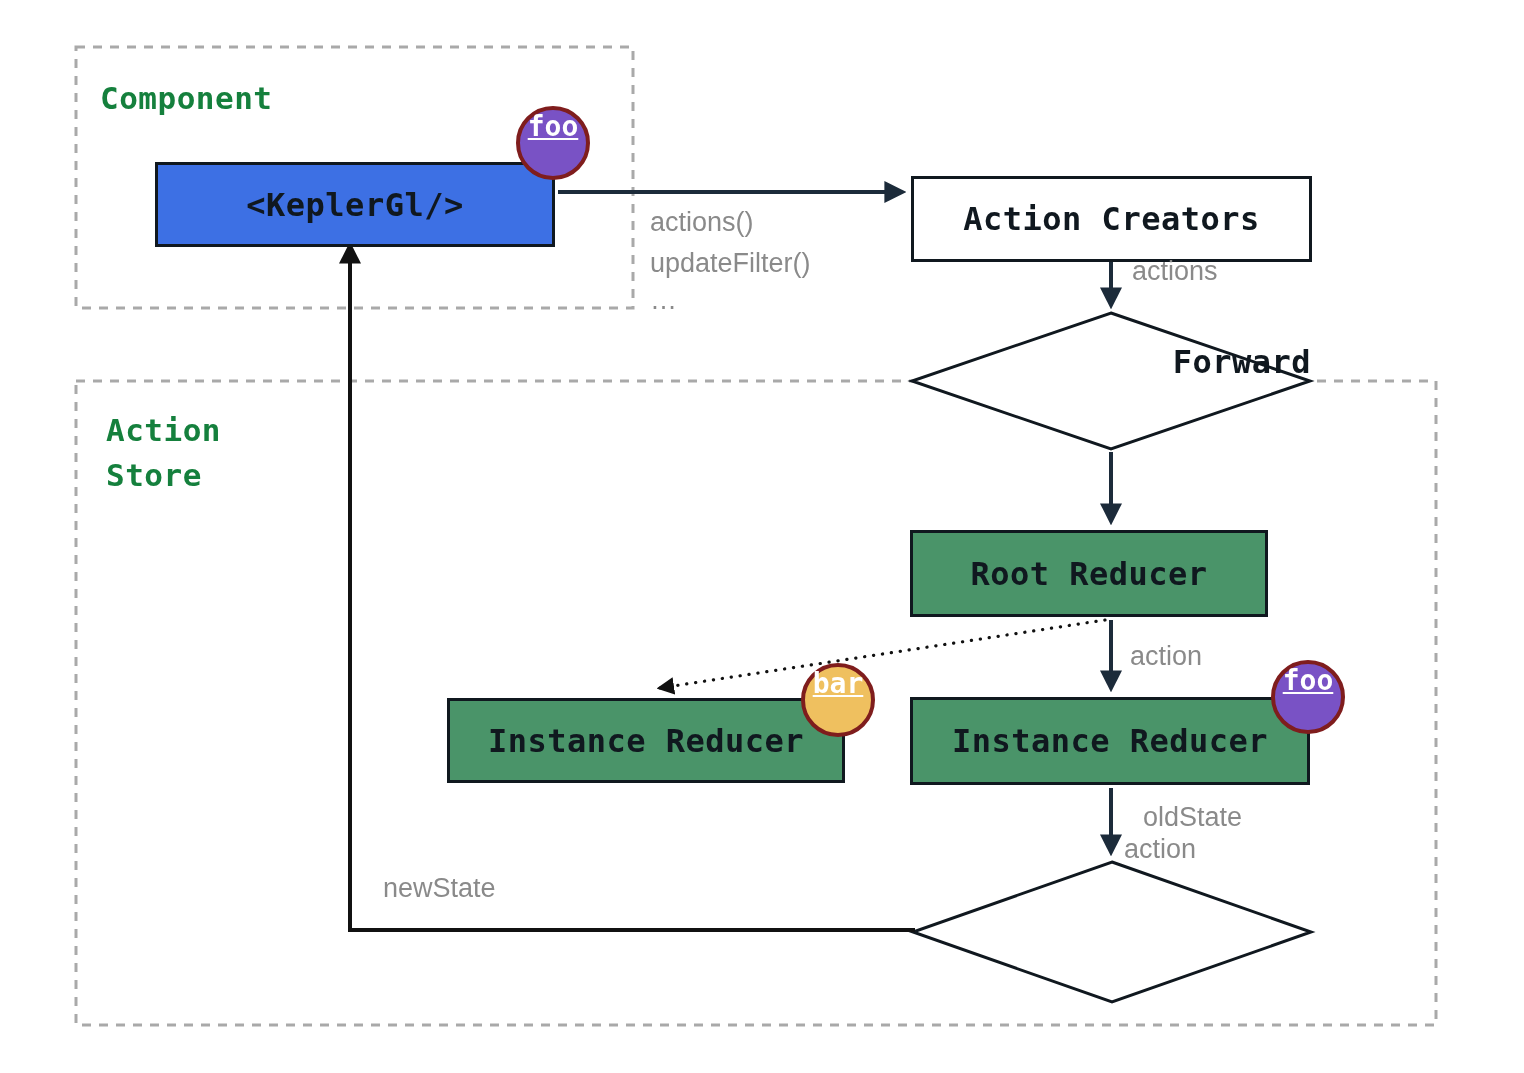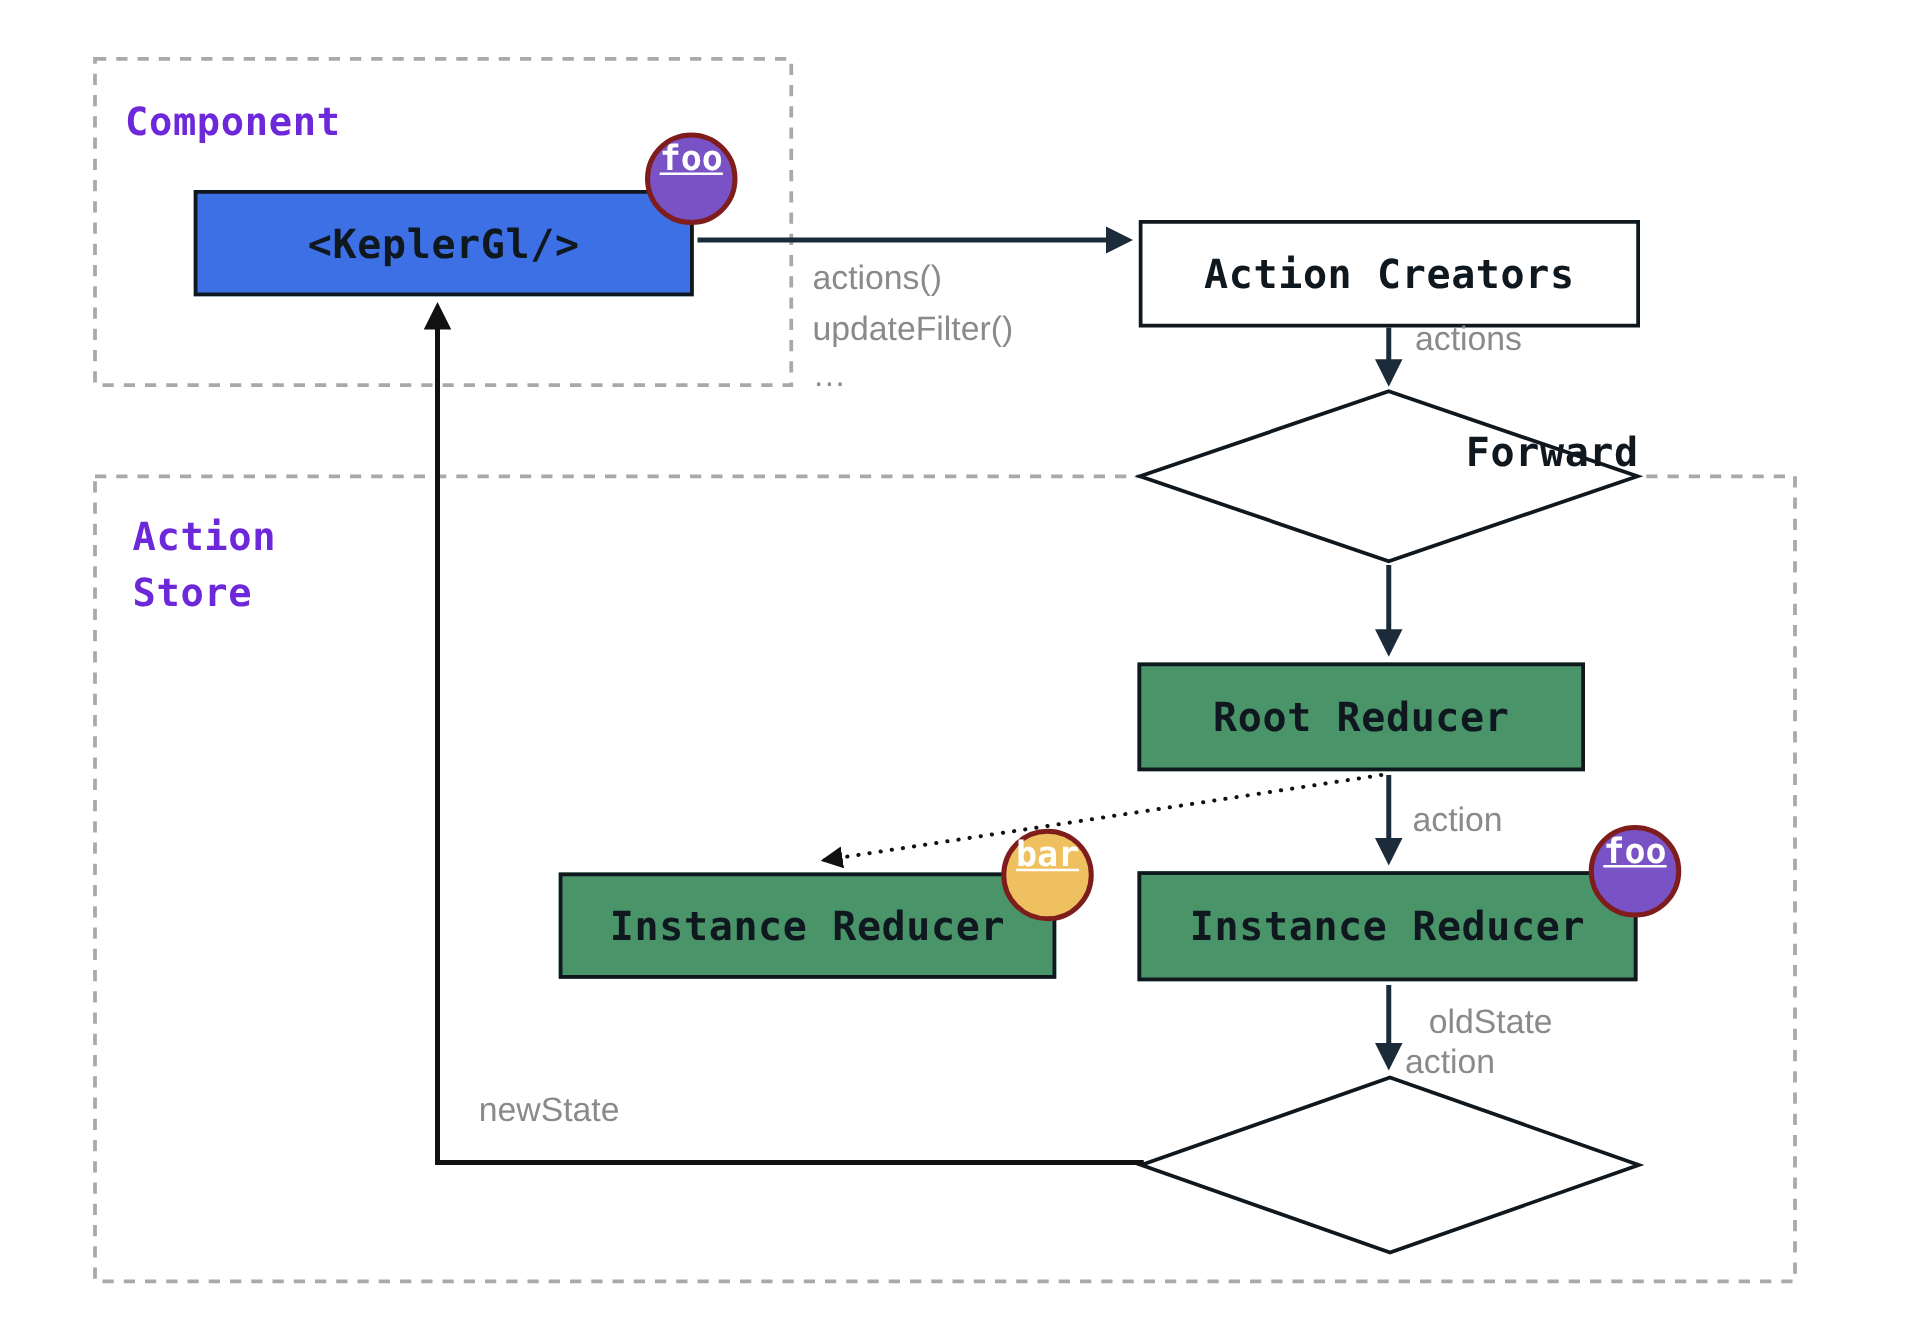--- a/index.html
+++ b/index.html
@@ -39,21 +39,21 @@
     color: #10181f;
     line-height: 38px;
     letter-spacing: 0.5px;
   }
   .diamond-label span { display: block; }
 
   
   .group-label {
     position: absolute;
     font: 700 31px "DejaVu Sans Mono", monospace;
-    color: #6d28d9;
+    color: #15803d;
     line-height: 45px;
     letter-spacing: 0.5px;
   }
   .group-label span { display: block; }
 
   
   .glabel {
     position: absolute;
     font-family: "Liberation Sans", sans-serif;
     font-size: 27px;
@@ -114,21 +114,21 @@
   </svg>
 
   <div class="group-label" style="left:100px; top:76px;">
     <span>Component</span>
   </div>
   <div class="group-label" style="left:106px; top:408px;">
     <span>Action</span>
     <span>Store</span>
   </div>
 
-  <div class="node blue" style="left:155px; top:152px; width:400px; height:85px;">
+  <div class="node blue" style="left:155px; top:162px; width:400px; height:85px;">
     <span>&lt;KeplerGl/&gt;</span>
   </div>
   <div class="node white" style="left:911px; top:148px; width:401px; height:86px;">
     <span>Action Creators</span>
   </div>
   <div class="node green" style="left:910px; top:530px; width:358px; height:87px;">
     <span>Root Reducer</span>
   </div>
   <div class="node green" style="left:447px; top:698px; width:398px; height:85px;">
     <span>Instance Reducer</span>

